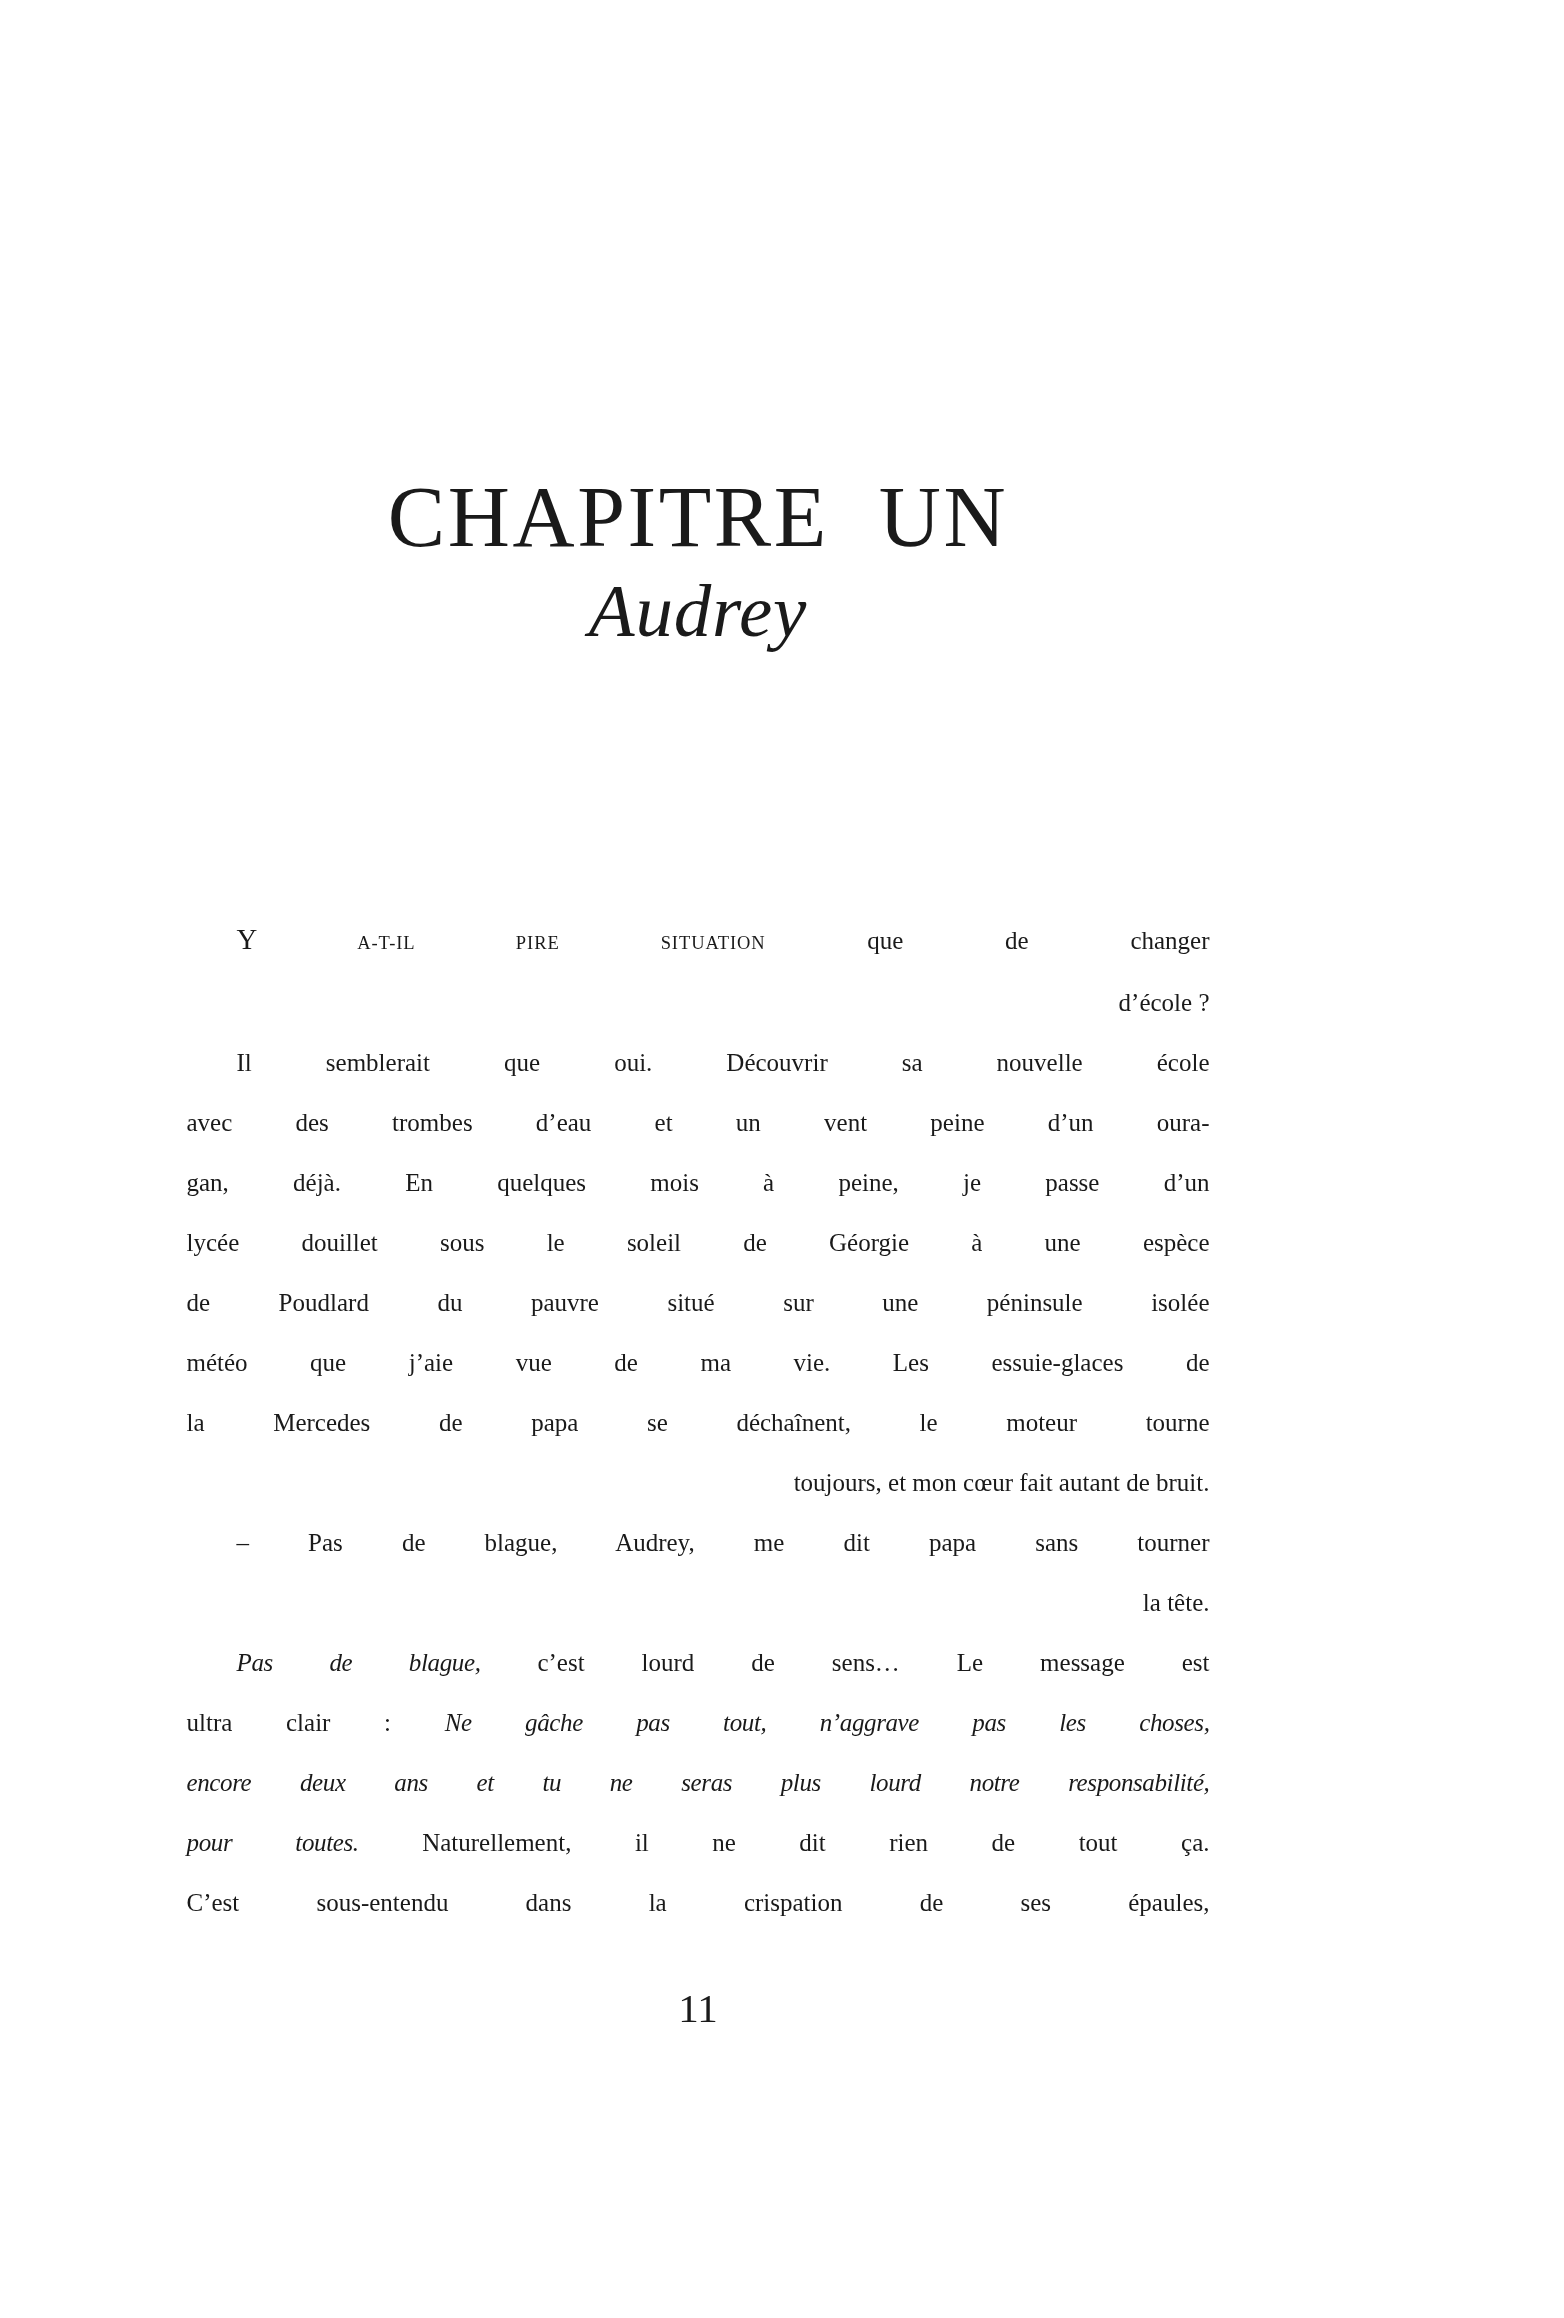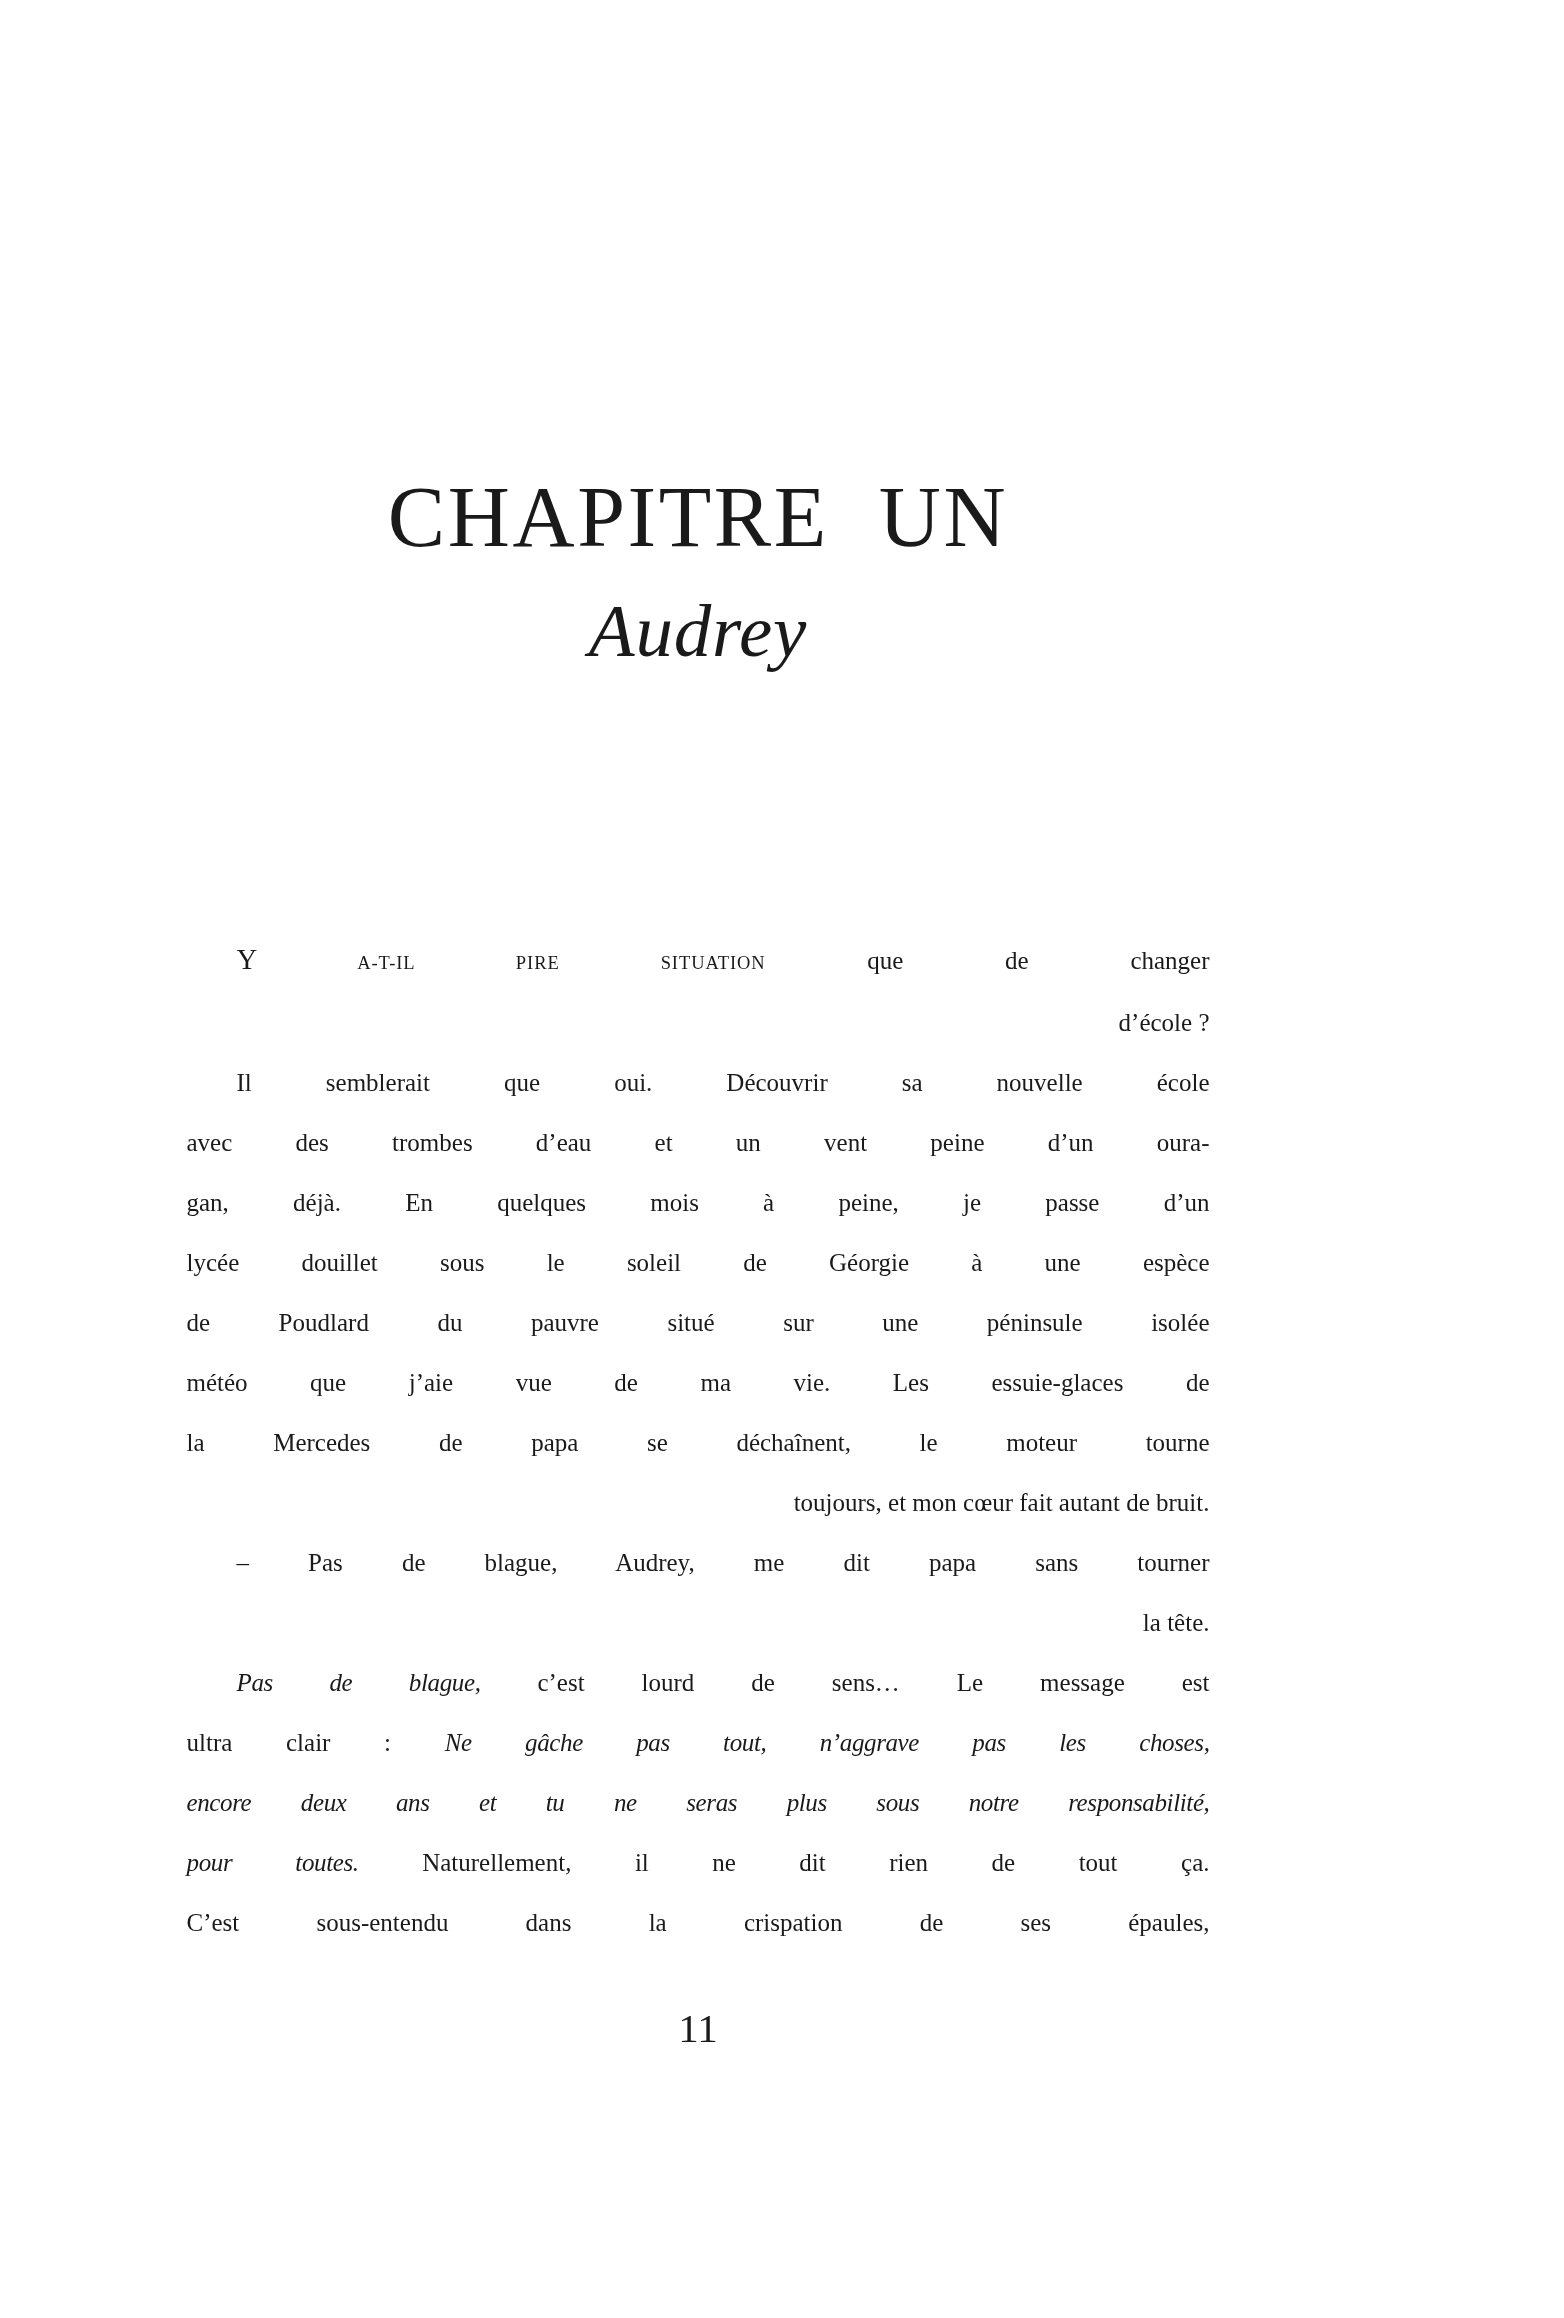--- a/index.html
+++ b/index.html
@@ -20,21 +20,21 @@
   .chapter-title {
     margin-top: 474px;
     text-align: center;
     font-size: 86px;
     font-weight: normal;
     line-height: 1;
     letter-spacing: 0.03em;
     word-spacing: 0.30em;
   }
   .chapter-subtitle {
-    margin-top: 33px;
+    margin-top: 13px;
     text-align: center;
     font-size: 75px;
     font-weight: normal;
     font-style: italic;
     line-height: 1;
     letter-spacing: 0.01em;
   }
   .body-text {
     width: 1023px;
     margin: 261px auto 0 auto;
@@ -69,19 +69,19 @@
       <div class="line j"><span class="seg-roman">gan, déjà. En quelques mois à peine, je passe d’un</span></div>
       <div class="line j"><span class="seg-roman">lycée douillet sous le soleil de Géorgie à une espèce</span></div>
       <div class="line j"><span class="seg-roman">de Poudlard du pauvre situé sur une péninsule isolée</span></div>
       <div class="line j"><span class="seg-roman">météo que j’aie vue de ma vie. Les essuie-glaces de</span></div>
       <div class="line j"><span class="seg-roman">la Mercedes de papa se déchaînent, le moteur tourne</span></div>
       <div class="line"><span class="seg-roman">toujours, et mon cœur fait autant de bruit.</span></div>
       <div class="line j ind"><span class="seg-roman">– Pas de blague, Audrey, me dit papa sans tourner</span></div>
       <div class="line"><span class="seg-roman">la tête.</span></div>
       <div class="line j ind"><span class="seg-italic">Pas de blague,</span><span class="seg-roman"> c’est lourd de sens… Le message est</span></div>
       <div class="line j"><span class="seg-roman">ultra clair : </span><span class="seg-italic">Ne gâche pas tout, n’aggrave pas les choses,</span></div>
-      <div class="line j"><span class="seg-italic">encore deux ans et tu ne seras plus sous notre responsabilité,</span></div>
+      <div class="line j"><span class="seg-italic">encore deux ans et tu ne seras plus lourd notre responsabilité,</span></div>
       <div class="line j"><span class="seg-italic">pour toutes.</span><span class="seg-roman"> Naturellement, il ne dit rien de tout ça.</span></div>
       <div class="line j"><span class="seg-roman">C’est sous-entendu dans la crispation de ses épaules,</span></div>
     </div>
   <div class="page-number">11</div>
 </div>
 
 
 </body></html>

